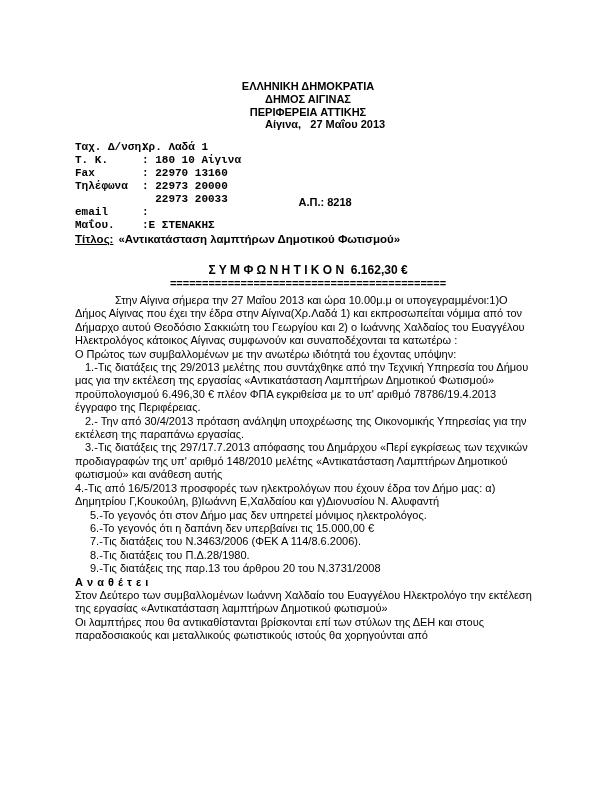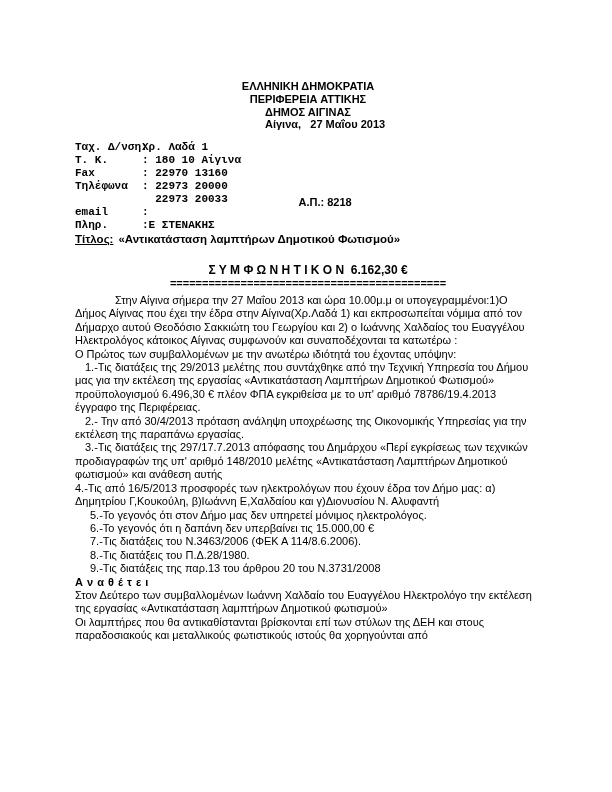--- a/index.html
+++ b/index.html
@@ -75,22 +75,22 @@
 <body>
 
 <div class="page">
 
 
   <div class="content">
 
     <div class="header-row hdr">
       <div>
         <div>ΕΛΛΗΝΙΚΗ ΔΗΜΟΚΡΑΤΙΑ</div>
+        <div>ΔΗΜΟΣ ΑΙΓΙΝΑΣ</div>
         <div>ΠΕΡΙΦΕΡΕΙΑ ΑΤΤΙΚΗΣ</div>
-        <div>ΔΗΜΟΣ ΑΙΓΙΝΑΣ</div>
       </div>
       <div class="header-right">
         <div>Αίγινα,   27 Μαΐου 2013</div>
         <div class="hline"></div>
         <div>Α.Π.: 8218</div>
       </div>
     </div>
 
     <div class="contact hdr">
       <div class="contact-row">
@@ -111,21 +111,21 @@
       </div>
       <div class="contact-row">
         <span class="lbl"></span>
         <span class="val">  22973 20033</span>
       </div>
       <div class="contact-row">
         <span class="lbl">email</span>
         <span class="val">:</span>
       </div>
       <div class="contact-row">
-        <span class="lbl">Πληρ.</span>
+        <span class="lbl">Μαΐου.</span>
         <span class="val">:Ε ΣΤΕΝΑΚΗΣ</span>
       </div>
     </div>
 
     <div class="title-line hdr">
       <span class="tl-label">Τίτλος:</span><span>«Αντικατάσταση λαμπτήρων Δημοτικού Φωτισμού»</span>
     </div>
 
     <div class="agreement-heading">Σ Υ Μ Φ Ω Ν Η Τ Ι Κ Ο Ν  6.162,30 €</div>
     <div class="separator">===========================================</div>

